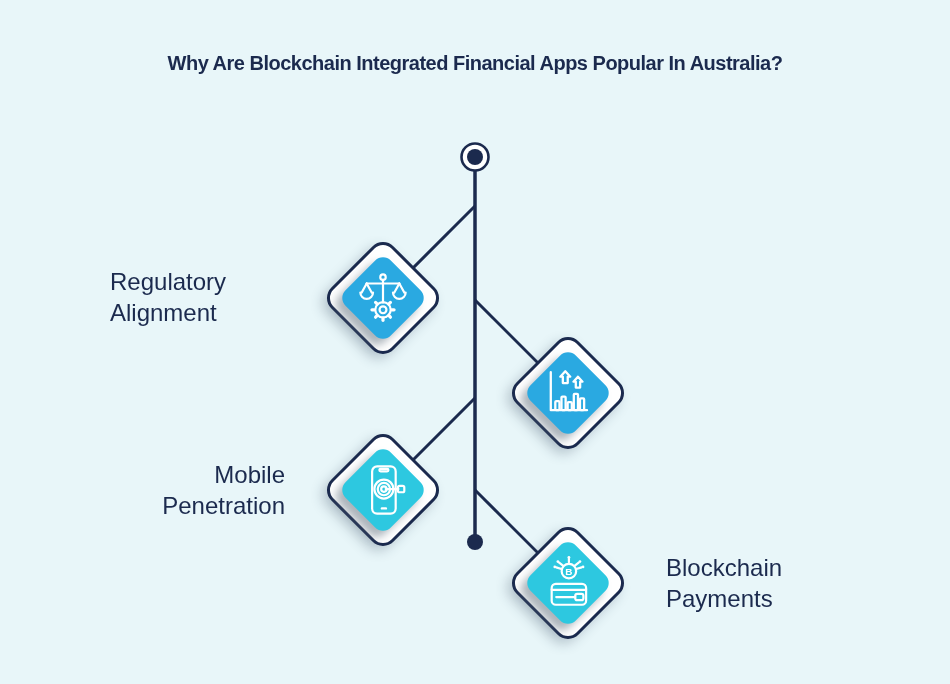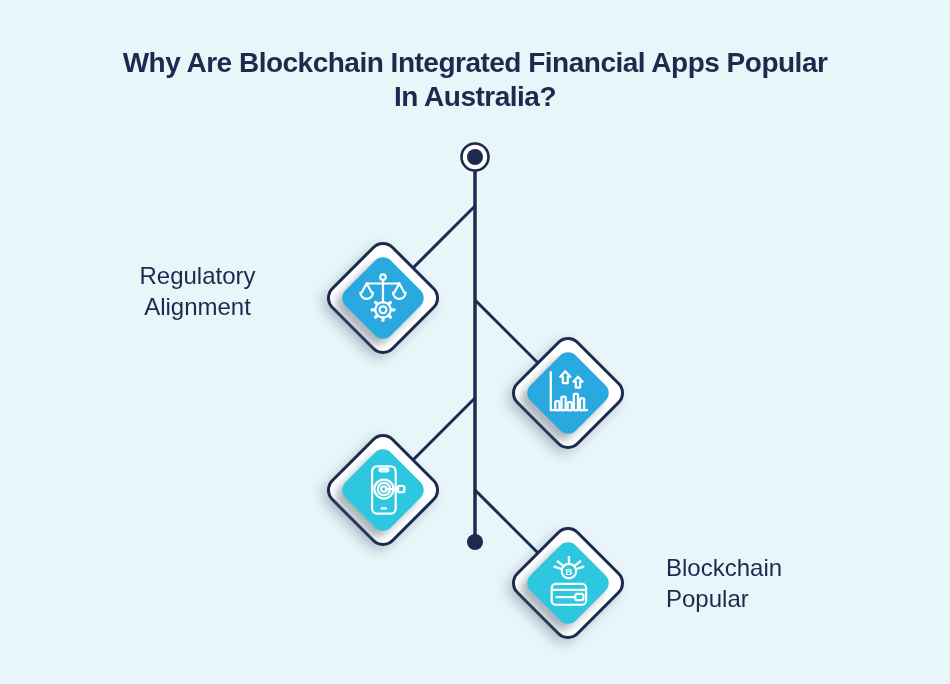--- a/index.html
+++ b/index.html
@@ -8,21 +8,21 @@
     background: var(--color-bg, #e8f6f9);
     font-family: "Liberation Sans", "DejaVu Sans", sans-serif;
     overflow: hidden;
   }
   .canvas { position: relative; width: 950px; height: 684px; }
 
   .title {
     position: absolute; top: 46px; left: 0; right: 0;
     margin: 0 auto; max-width: 720px;
     text-align: center;
-    font-size: 28px; font-weight: bold; letter-spacing: -0.5px;
+    font-size: 20px; font-weight: bold; letter-spacing: -0.5px;
     line-height: 34px;
     color: var(--color-navy, #1b2a4e);
   }
 
   .connectors { position: absolute; inset: 0; z-index: 0; }
   .connectors line, .connectors circle.ring { stroke: var(--color-navy, #1b2a4e); }
 
   .diamond { position: absolute; width: 88px; height: 88px; z-index: 2; }
   .diamond .outer {
     position: absolute; inset: 0;
@@ -48,21 +48,21 @@
   .node-1 { left: 339px; top: 254px; }
   .node-2 { left: 524px; top: 349px; }
   .node-3 { left: 339px; top: 446px; }
   .node-4 { left: 524px; top: 539px; }
 
   .label {
     position: absolute; z-index: 2;
     font-size: 24px; line-height: 31px;
     color: var(--color-navy, #1b2a4e);
   }
-  .label-1 { left: 110px; width: 175px; top: 260px; text-align: center; }
+  .label-1 { left: 110px; width: 175px; top: 266px; text-align: left; }
   .label-2 { left: 666px; width: 170px; top: 359px; text-align: left; }
   .label-3 { left: 110px; width: 175px; top: 459px; text-align: right; }
   .label-4 { left: 666px; width: 175px; top: 552px; text-align: left; }
 </style>
 </head>
 <body>
 
 <div class="canvas">
 
   <h1 class="title">Why Are Blockchain Integrated Financial Apps Popular In Australia?</h1>
@@ -134,20 +134,21 @@
         <rect x="28" y="8.6" width="10" height="2.8" rx="1.4"></rect>
         <circle cx="33" cy="31" r="10.5"></circle>
         <circle cx="33" cy="31" r="6.8"></circle>
         <circle cx="33" cy="31" r="3"></circle>
         <line x1="35" y1="31" x2="49" y2="31"></line>
         <rect x="48.5" y="27.5" width="7" height="7" rx="1.8"></rect>
         <rect x="29.5" y="51" width="7" height="2.6" rx="1.3" fill="#ffffff" stroke="none"></rect>
       </g>
     </svg>
   </div>
+  <div class="label label-3">Mobile Penetration</div>
 
   <div class="diamond node-4">
     <div class="outer"></div>
     <div class="inner" style="background: rgb(45, 200, 224);"></div>
     <svg class="icon" viewBox="0 0 64 64">
       <g fill="none" stroke="#ffffff" stroke-width="2.2" stroke-linecap="round" stroke-linejoin="round">
         <rect x="14" y="33" width="38" height="23" rx="4.5"></rect>
         <line x1="14" y1="39.5" x2="52" y2="39.5"></line>
         <line x1="19" y1="47.5" x2="40" y2="47.5"></line>
         <rect x="40" y="44" width="9" height="7" rx="2.2"></rect>
@@ -159,15 +160,15 @@
         <line x1="39.2" y1="13.2" x2="43.8" y2="9.5"></line>
         <circle cx="45.2" cy="8.4" r="1.5" fill="#ffffff" stroke="none"></circle>
         <line x1="24.8" y1="16.6" x2="19" y2="14.8"></line>
         <circle cx="17.4" cy="14.3" r="1.5" fill="#ffffff" stroke="none"></circle>
         <line x1="41.2" y1="16.6" x2="47" y2="14.8"></line>
         <circle cx="48.6" cy="14.3" r="1.5" fill="#ffffff" stroke="none"></circle>
         <text x="33" y="23" text-anchor="middle" font-size="11" font-weight="bold" fill="#ffffff" stroke="none" font-family="Liberation Sans, DejaVu Sans, sans-serif">B</text>
       </g>
     </svg>
   </div>
-  <div class="label label-4">Blockchain Popular</div>
+  <div class="label label-4">Blockchain Payments</div>
 
 </div>
 
 </body></html>

